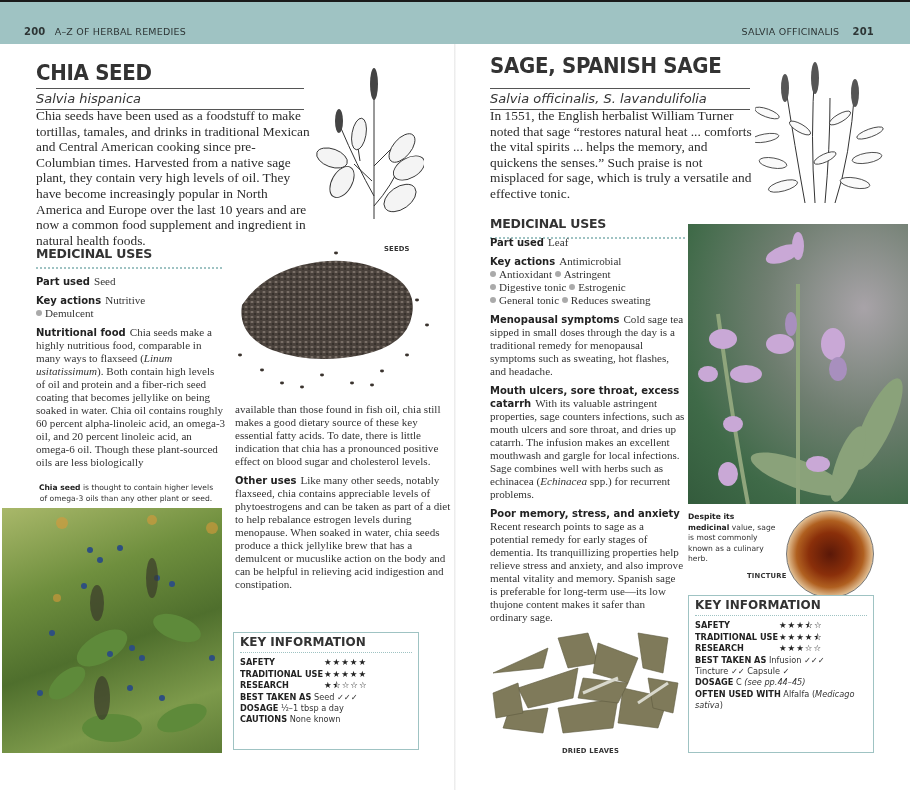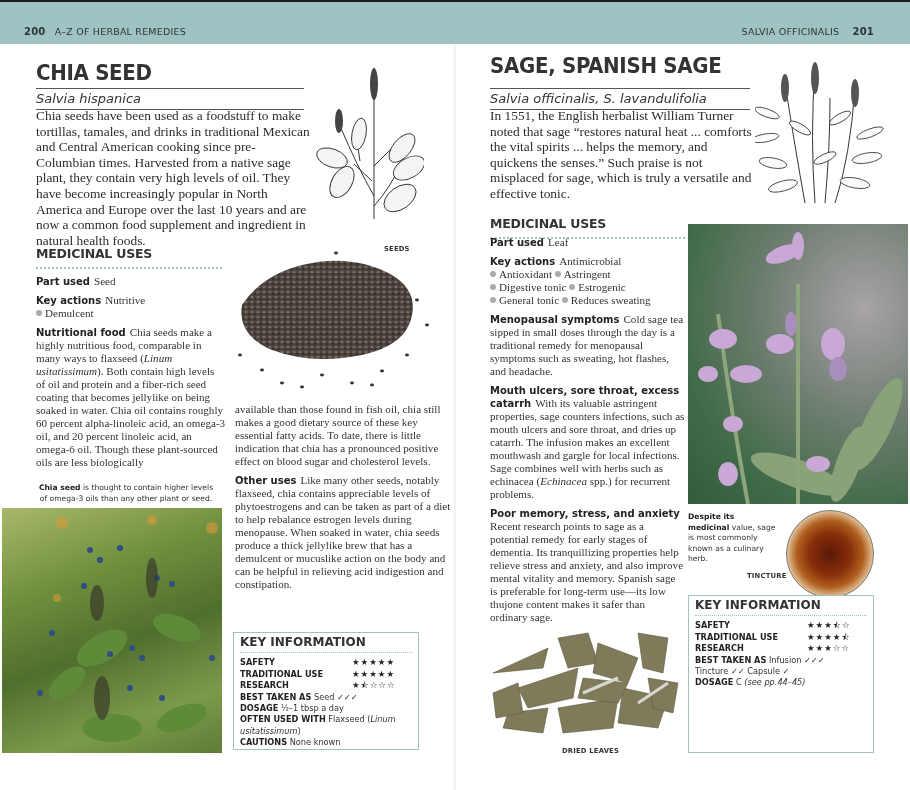--- a/index.html
+++ b/index.html
@@ -20,21 +20,21 @@
   .body { position: absolute; font-size: 11.1px; line-height: 13px; color: #333; }
   .body p { margin-bottom: 6px; }
   .lbl { font-family: "DejaVu Sans", sans-serif; font-weight: bold; font-size: 10px; color: #222; margin-right: 4px; }
   .dot { display: inline-block; width: 6px; height: 6px; border-radius: 50%; background: #aaa; margin: 0 3px 1px 0; }
   .caption { position: absolute; font-family: "DejaVu Sans", sans-serif; font-size: 7.6px; line-height: 10.5px; color: #333; }
   .caption b { font-weight: bold; color: #222; }
   .piclabel { position: absolute; font-family: "DejaVu Sans", sans-serif; font-weight: bold; font-size: 6.8px; color: #333; letter-spacing: 0.2px; }
 
   .keybox { position: absolute; border: 1px solid #9fc3c3; background: #fff; padding: 4px 6px 6px 6px; font-family: "DejaVu Sans", sans-serif; font-size: 8.2px; line-height: 11.4px; color: #333; }
   .keybox .kh { font-weight: bold; font-size: 12px; color: #333; padding-bottom: 4px; border-bottom: 1px dotted #9fc3c3; margin-bottom: 4px; }
-  .keybox .row { display: flex; gap: 28px; }
+  .keybox .row { display: flex; }
   .keybox .k { font-weight: bold; color: #222; text-align: center; }
   .keybox .kk { font-weight: bold; width: 84px; color: #222; }
   .keybox .stars { letter-spacing: 1px; font-size: 8.5px; color: #222; }
   .keybox i { font-style: italic; }
 
   .img { position: absolute; overflow: hidden; }
 </style>
 </head>
 <body>
 
@@ -172,21 +172,20 @@
   <div class="row">
       <span class="kk">TRADITIONAL USE</span>
       <span class="stars">★★★★★</span>
     </div>
   <div class="row">
       <span class="kk">RESEARCH</span>
       <span class="stars">★⯪☆☆☆</span>
     </div>
   <div><span class="k">BEST TAKEN AS</span> <span>Seed ✓✓✓</span></div>
   <div><span class="k">DOSAGE</span> <span>½–1 tbsp a day</span></div>
-  <div><span class="k">OFTEN USED WITH</span> <span>Flaxseed (</span><i>Linum usitatissimum</i><span>)</span></div>
   <div><span class="k">CAUTIONS</span> <span>None known</span></div>
 </div>
 
 <div class="title" style="left:490px; top:53px;">SAGE, SPANISH SAGE</div>
 <div class="latin" style="left:490px; top:88px; width:260px;">Salvia officinalis, S. lavandulifolia</div>
 <div class="intro" style="left:490px; top:108px; width:262px;">In 1551, the English herbalist William Turner noted that sage “restores natural heat ... comforts the vital spirits ... helps the memory, and quickens the senses.” Such praise is not misplaced for sage, which is truly a versatile and effective tonic.</div>
 
 <div class="img" style="left:755px; top:58px; width:145px; height:148px;">
   <svg width="145" height="148" viewBox="0 0 145 148">
     <g fill="none" stroke="#333" stroke-width="1">
@@ -297,13 +296,14 @@
       <span class="kk">TRADITIONAL USE</span>
       <span class="stars">★★★★⯪</span>
     </div>
   <div class="row">
       <span class="kk">RESEARCH</span>
       <span class="stars">★★★☆☆</span>
     </div>
   <div><span class="k">BEST TAKEN AS</span> <span>Infusion ✓✓✓</span></div>
   <div>Tincture ✓✓ Capsule ✓</div>
   <div><span class="k">DOSAGE</span> <span>C </span><i>(see pp.44–45)</i></div>
+  <div><span class="k">OFTEN USED WITH</span> <span>Alfalfa (</span><i>Medicago sativa</i><span>)</span></div>
 </div>
 
 </body></html>

